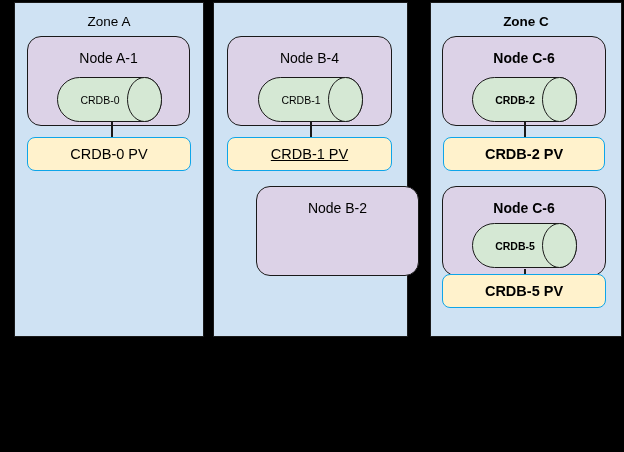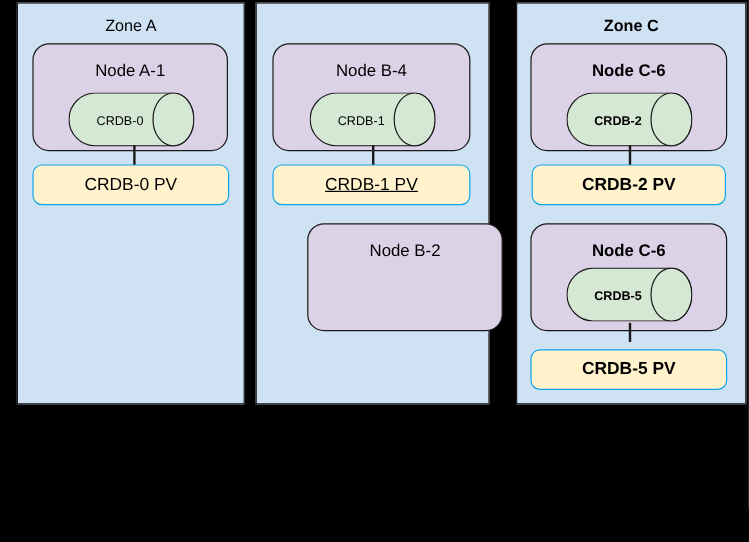--- a/index.html
+++ b/index.html
@@ -61,21 +61,21 @@
     position: absolute;
     height: 32px;
     line-height: 32px;
     background: #fff2cc;
     border: 1px solid #0ea5e9;
     border-radius: 8px;
     text-align: center;
     font-size: 14.5px;
   }
   .pv-row1 { top: 134px; }
-  .pv-row2 { top: 288px; }
+  .pv-row2 { top: 271px; }
   .cyl-text {
     font-family: "Liberation Sans", sans-serif;
     font-size: 10.5px;
     fill: #000000;
   }
 </style>
 </head>
 <body>
 
 <div class="canvas">

